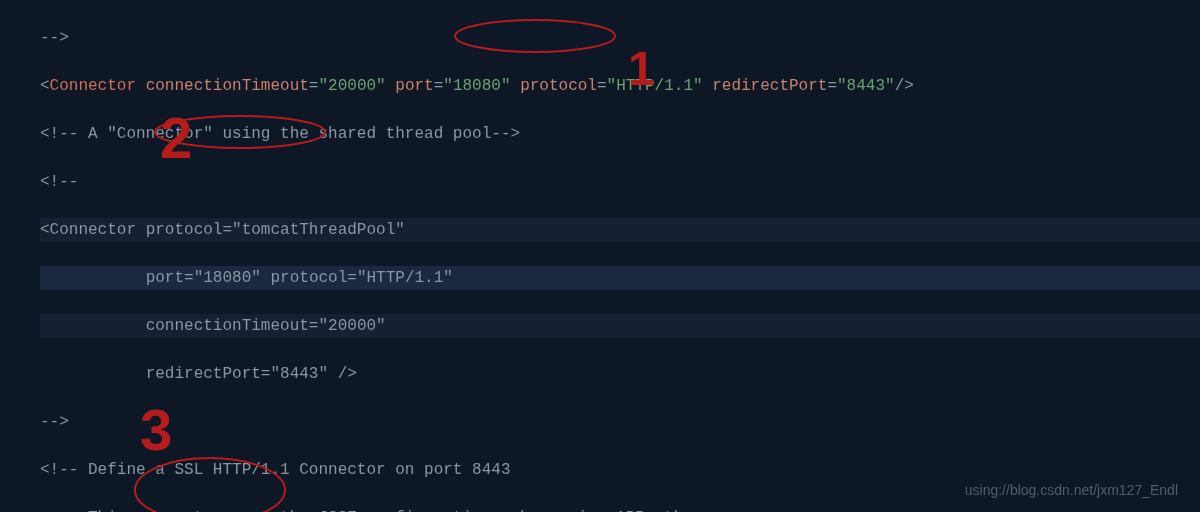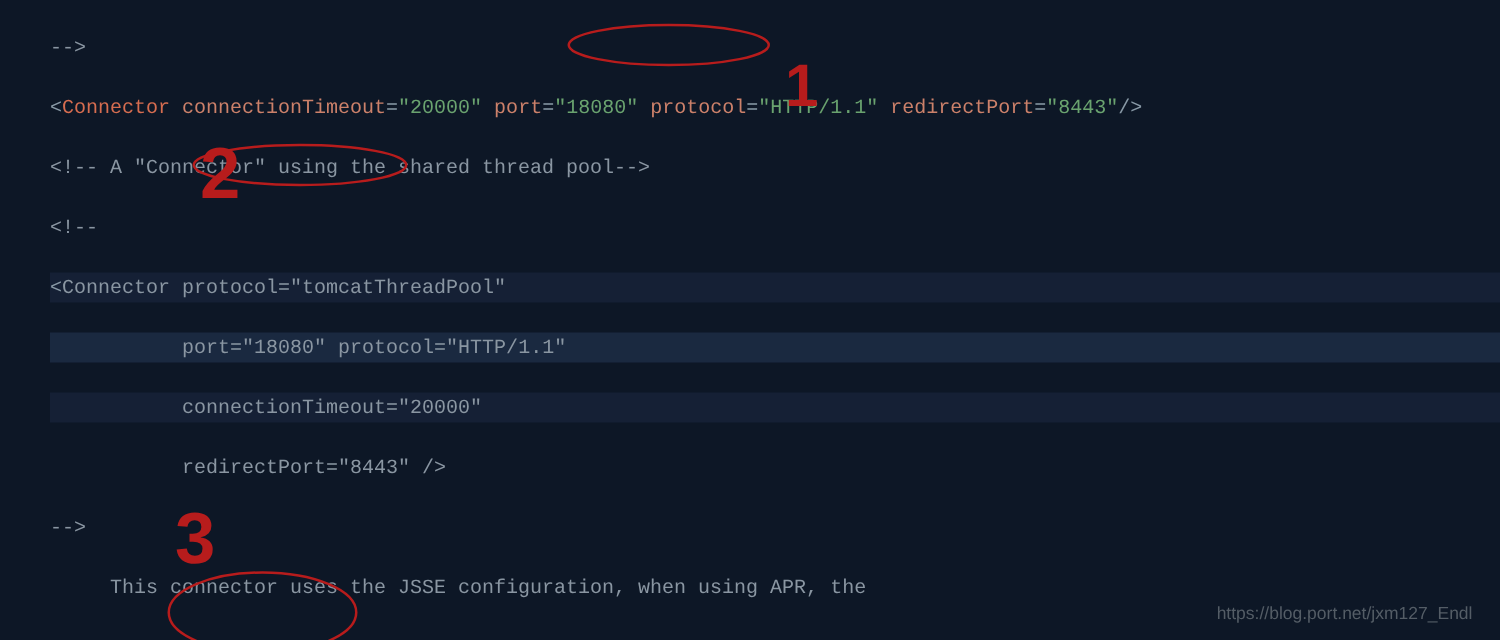--- a/index.html
+++ b/index.html
@@ -25,20 +25,21 @@
 <div class="editor">
 <div class="line"><span class="cmt">--&gt;</span></div>
 <div class="line"><span class="pnc">&lt;</span><span class="tag">Connector </span><span class="attr">connectionTimeout</span><span class="eq">=</span><span class="str">"20000"</span> <span class="attr">port</span><span class="eq">=</span><span class="str">"18080"</span> <span class="attr">protocol</span><span class="eq">=</span><span class="str">"HTTP/1.1"</span> <span class="attr">redirectPort</span><span class="eq">=</span><span class="str">"8443"</span><span class="pnc">/&gt;</span></div>
 <div class="line"><span class="cmt">&lt;!-- A "Connector" using the shared thread pool--&gt;</span></div>
 <div class="line"><span class="cmt">&lt;!--</span></div>
 <div class="line hl2"><span class="cmt"><span class="pnc">&lt;</span><span>Connector </span><span>protocol</span><span>=</span><span>"tomcatThreadPool"</span></span></div>
 <div class="line hl"><span class="cmt">           <span>port</span><span>=</span><span>"18080"</span> <span>protocol</span><span>=</span><span>"HTTP/1.1"</span></span></div>
 <div class="line hl2"><span class="cmt">           <span>connectionTimeout</span><span>=</span><span>"20000"</span></span></div>
 <div class="line"><span class="cmt">           <span>redirectPort</span><span>=</span><span>"8443"</span><span> /&gt;</span></span></div>
 <div class="line"><span class="cmt">--&gt;</span></div>
+<div class="line"><span class="cmt">&lt;!-- Define a SSL HTTP/1.1 Connector on port 8443</span></div>
 <div class="line"><span class="cmt">     This connector uses the JSSE configuration, when using APR, the</span></div>
 
 
 
 
 
 
 
 
 
@@ -53,13 +54,13 @@
   <ellipse cx="240" cy="132" rx="85" ry="16" fill="none" stroke="#b71c1c" stroke-width="2"></ellipse>
 
   <text x="160" y="158" font-size="58" font-family="sans-serif" fill="#b71c1c" font-weight="bold">2</text>
 
   <text x="140" y="450" font-size="58" font-family="sans-serif" fill="#b71c1c" font-weight="bold">3</text>
 
   <ellipse cx="210" cy="490" rx="75" ry="32" fill="none" stroke="#b71c1c" stroke-width="2"></ellipse>
 </svg>
 </div>
 
-<div class="watermark">https://blog.port.net/jxm127_Endl</div>
+<div class="watermark">using://blog.csdn.net/jxm127_Endl</div>
 
 </body></html>

